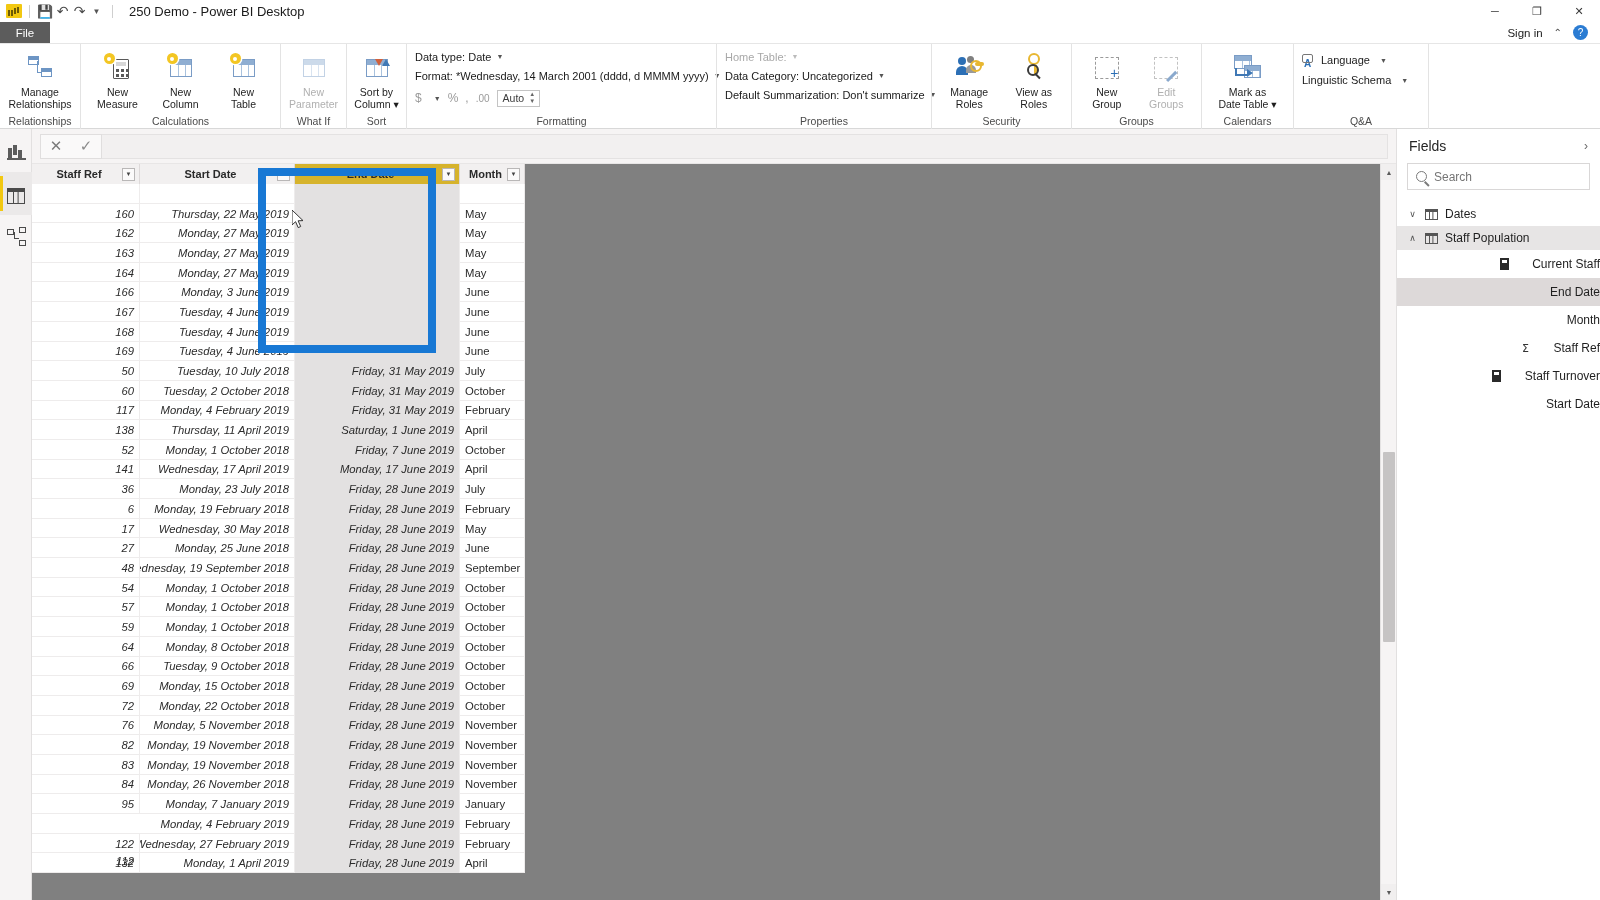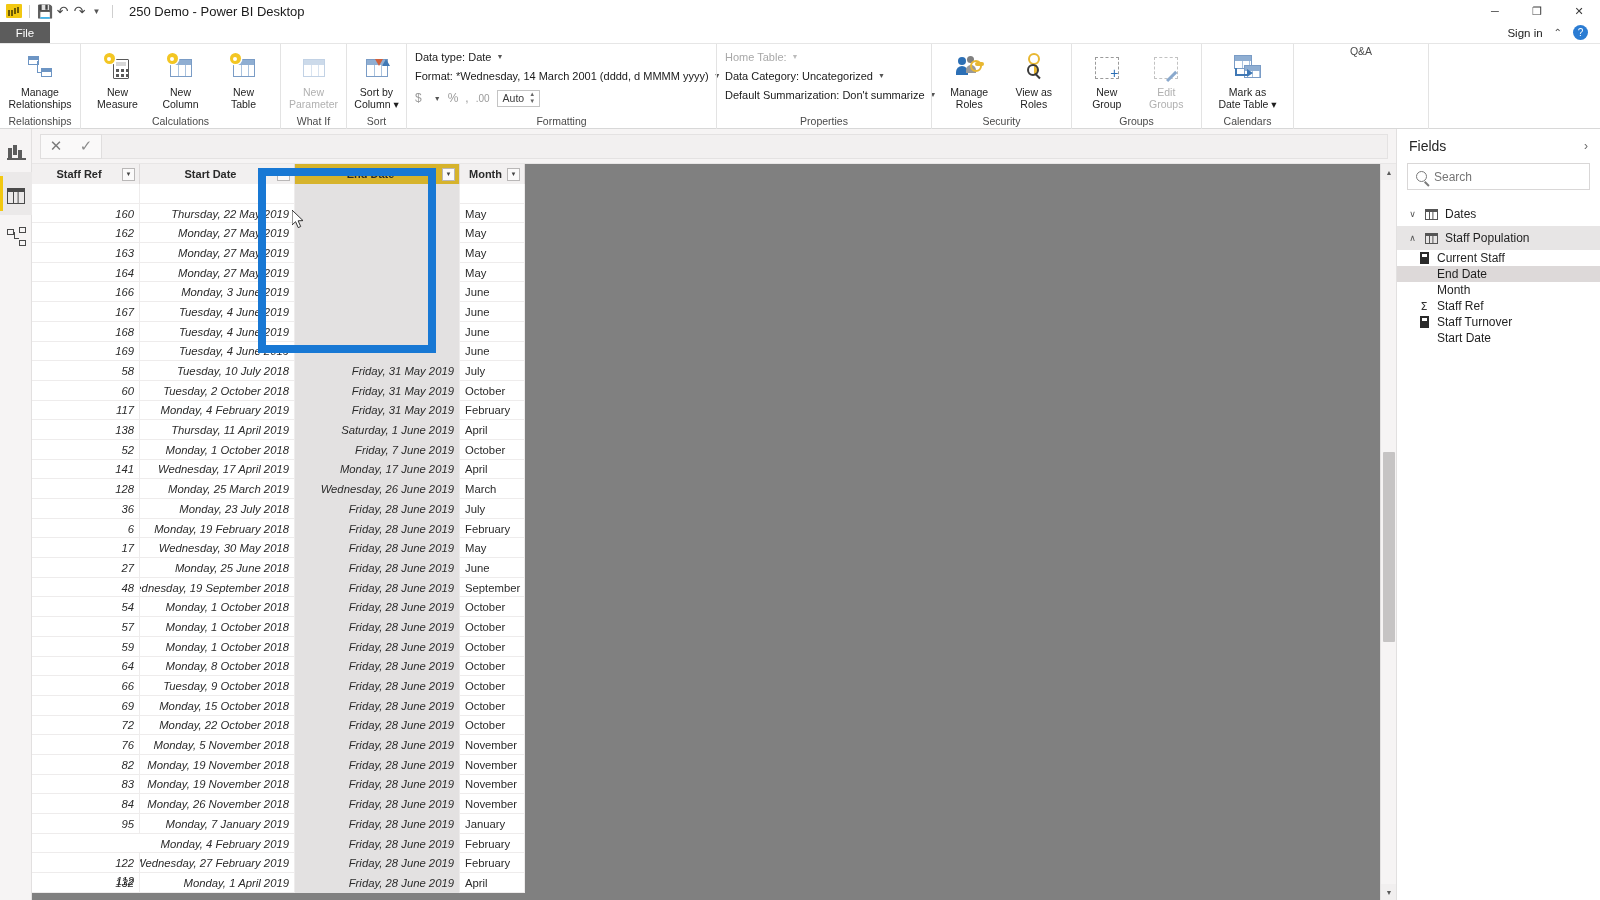--- a/index.html
+++ b/index.html
@@ -422,22 +422,22 @@
     width: 13px; height: 11px; border: 1.3px solid #555; flex: none; position: relative;
   }
   .tbl-ico::before {
     content: ""; position: absolute; left: 0; top: 0; right: 0; height: 2.6px; background: #555;
   }
   .tbl-ico::after {
     content: ""; position: absolute; left: 3.4px; top: 2.6px; bottom: 0; width: 1px;
     background: #555; box-shadow: 3.4px 0 0 #555;
   }
   .fp-field {
-    height: 16px; display: flex; align-items: center; gap: 7px;
-    padding-left: 21px; font-size: 12px; color: #1f1f1f;
+    height: 28px; display: flex; align-items: center; gap: 22px;
+    padding-left: 21px; font-size: 12px; color: #1f1f1f; justify-content: flex-end;
   }
   .fp-field.sel { background: #ddd9d9; }
   .fi {
     width: 12px; flex: none; font-size: 11px; color: #333;
     display: flex; align-items: center; justify-content: center;
   }
   .fi-calc {
     width: 9px; height: 12px; border: 1.3px solid #2a2a2a; background: #2a2a2a;
     position: relative;
   }
@@ -662,20 +662,31 @@
             <span class="g-calcurve"></span>
           </div>
           <div class="lbl"><span>Mark as</span><br>
             <span>Date Table ▾</span></div>
         </div>
       </div>
       <div class="rgroup-label">Calendars</div>
     </div>
 
     <div class="rgroup" style="width:135px">
+      <div class="textrows" style="padding-top:9px;gap:7px">
+        <div class="qa-row">
+          <span class="g-lang"></span>
+          <span>Language</span>
+          <span class="dd-caret">▼</span>
+        </div>
+        <div class="qa-row">
+          <span>Linguistic Schema</span>
+          <span class="dd-caret">▼</span>
+        </div>
+      </div>
       <div class="rgroup-label">Q&amp;A</div>
     </div>
 
     <div class="rgroup" style="flex:1"></div>
   </div>
 
   <div class="rail">
     <div class="rail-btn">
       <span class="ri ri-report"></span>
     </div>
@@ -768,21 +779,21 @@
           <div class="cell dt col-end" style="width: 165px;"></div>
           <div class="cell mn" style="width: 65px;">June</div>
         </div>
         <div class="row">
           <div class="cell num" style="width: 108px;">169</div>
           <div class="cell dt" style="width: 155px;">Tuesday, 4 June 2019</div>
           <div class="cell dt col-end" style="width: 165px;"></div>
           <div class="cell mn" style="width: 65px;">June</div>
         </div>
         <div class="row">
-          <div class="cell num" style="width: 108px;">58</div>
+          <div class="cell num" style="width: 108px;">50</div>
           <div class="cell dt" style="width: 155px;">Tuesday, 10 July 2018</div>
           <div class="cell dt col-end" style="width: 165px;">Friday, 31 May 2019</div>
           <div class="cell mn" style="width: 65px;">July</div>
         </div>
         <div class="row">
           <div class="cell num" style="width: 108px;">60</div>
           <div class="cell dt" style="width: 155px;">Tuesday, 2 October 2018</div>
           <div class="cell dt col-end" style="width: 165px;">Friday, 31 May 2019</div>
           <div class="cell mn" style="width: 65px;">October</div>
         </div>
@@ -802,26 +813,20 @@
           <div class="cell num" style="width: 108px;">52</div>
           <div class="cell dt" style="width: 155px;">Monday, 1 October 2018</div>
           <div class="cell dt col-end" style="width: 165px;">Friday, 7 June 2019</div>
           <div class="cell mn" style="width: 65px;">October</div>
         </div>
         <div class="row">
           <div class="cell num" style="width: 108px;">141</div>
           <div class="cell dt" style="width: 155px;">Wednesday, 17 April 2019</div>
           <div class="cell dt col-end" style="width: 165px;">Monday, 17 June 2019</div>
           <div class="cell mn" style="width: 65px;">April</div>
-        </div>
-        <div class="row">
-          <div class="cell num" style="width: 108px;">128</div>
-          <div class="cell dt" style="width: 155px;">Monday, 25 March 2019</div>
-          <div class="cell dt col-end" style="width: 165px;">Wednesday, 26 June 2019</div>
-          <div class="cell mn" style="width: 65px;">March</div>
         </div>
         <div class="row">
           <div class="cell num" style="width: 108px;">36</div>
           <div class="cell dt" style="width: 155px;">Monday, 23 July 2018</div>
           <div class="cell dt col-end" style="width: 165px;">Friday, 28 June 2019</div>
           <div class="cell mn" style="width: 65px;">July</div>
         </div>
         <div class="row">
           <div class="cell num" style="width: 108px;">6</div>
           <div class="cell dt" style="width: 155px;">Monday, 19 February 2018</div>

